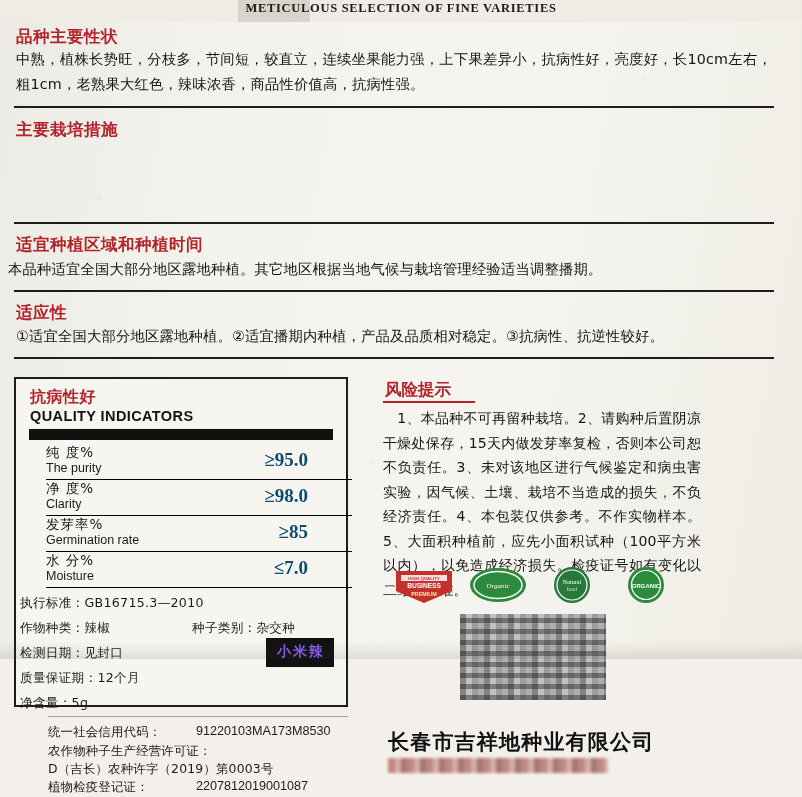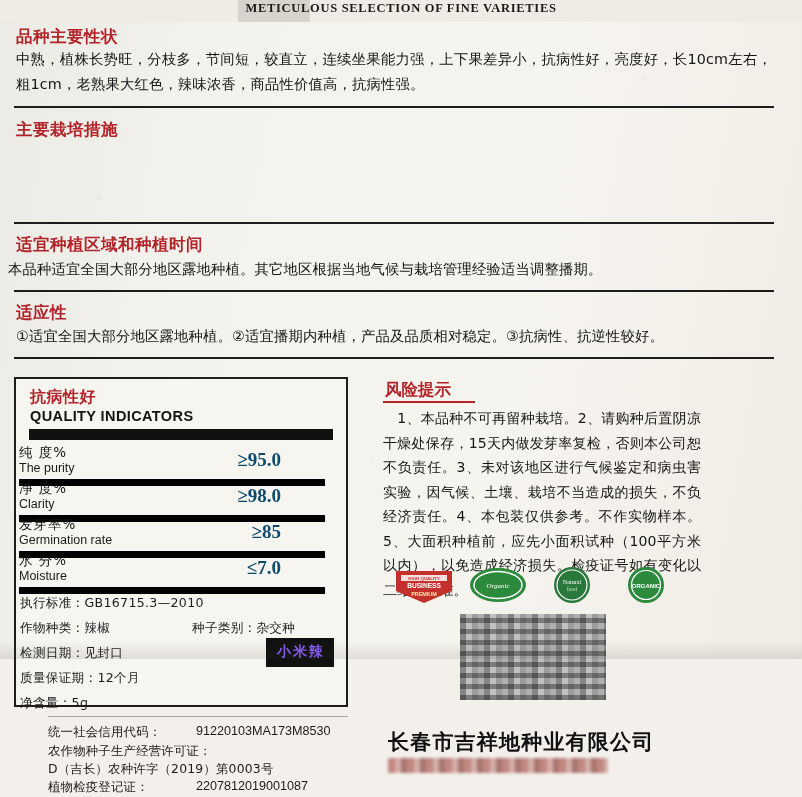--- a/index.html
+++ b/index.html
@@ -114,24 +114,24 @@
     letter-spacing: 0.4px;
   }
   .blackbar {
     position: absolute;
     left: 13px; top: 50px;
     width: 304px; height: 11px;
     background: #111;
   }
   .qrow {
     position: absolute;
-    left: 3px;
+    left: 30px;
     width: 306px;
     height: 36px;
-    border-bottom: 7px solid #000000;
+    border-bottom: 1px solid #000000;
   }
   .qrow .cn {
     position: absolute;
     left: 0; top: 1px;
     font-size: 13.5px;
     letter-spacing: 1px;
   }
   .qrow .en {
     position: absolute;
     left: 0; top: 18px;

